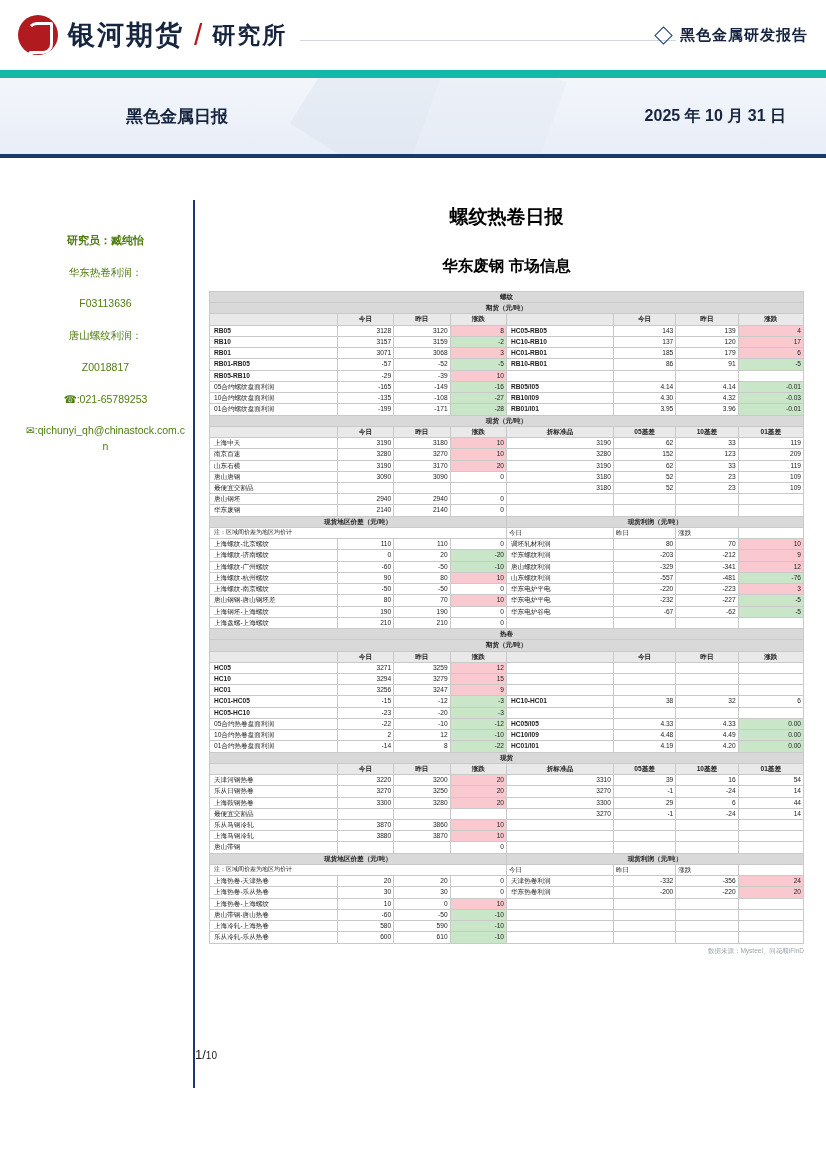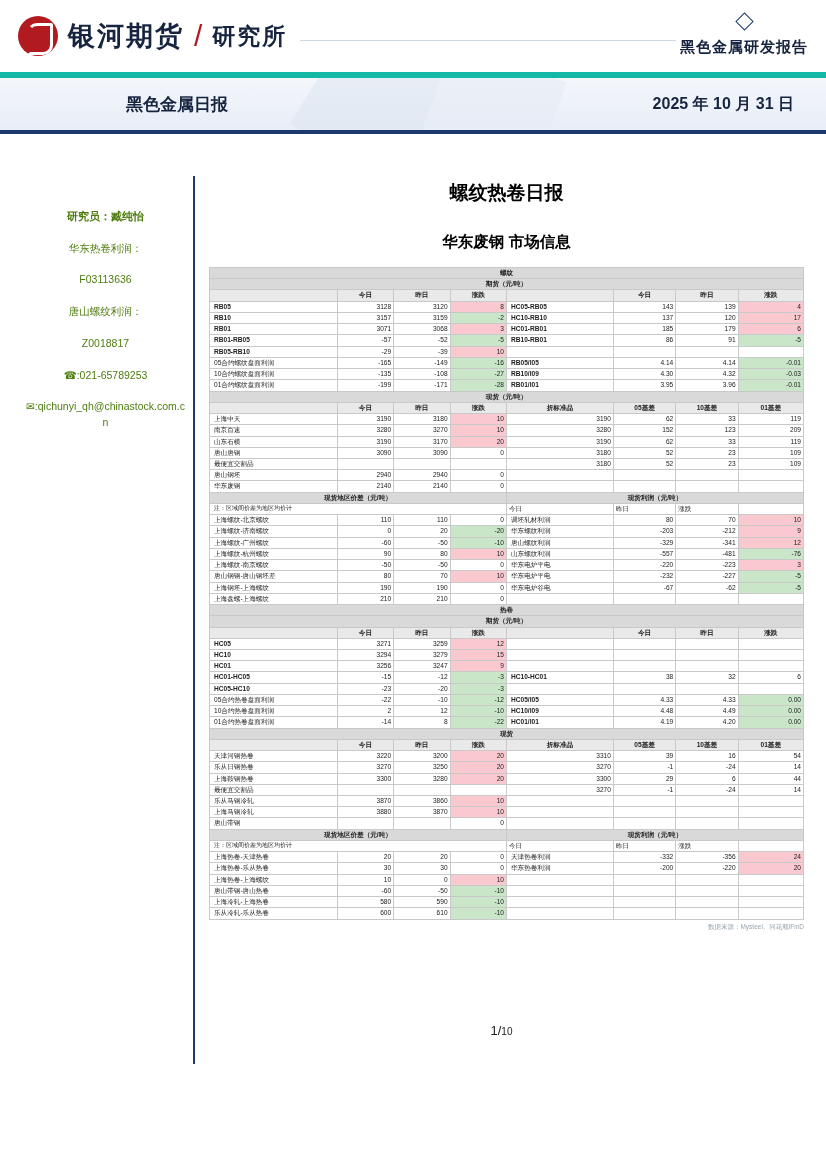--- a/index.html
+++ b/index.html
@@ -11,21 +11,21 @@
     font-family: "Liberation Sans", sans-serif;
     color: #1a1a1a;
     position: relative;
     overflow: hidden;
   }
 
   
   .hdr {
     position: relative;
     height: 78px;
-    border-bottom: 6px solid #14b8a6;
+    border-bottom: 8px solid #14b8a6;
     display: flex;
     align-items: center;
     padding: 0 18px;
   }
   .logo-mark {
     width: 40px; height: 40px; border-radius: 50%;
     background: #b11a1f;
     position: relative;
     margin-right: 10px;
     flex: none;
@@ -43,42 +43,42 @@
     color: #16243f;
   }
   .logo-slash {
     font-size: 30px; color: #b11a1f; margin: 0 10px; font-weight: 300;
   }
   .logo-sub {
     font-size: 23px; font-weight: bold; color: #16243f; letter-spacing: 2px;
   }
   .hdr-right {
     margin-left: auto;
-    display: flex; align-items: center; gap: 10px; flex-direction: column;
+    display: flex; align-items: center; gap: 10px;
   }
   .diamond {
     width: 13px; height: 13px; border: 1.5px solid #1b3a6b;
     transform: rotate(45deg);
   }
   .hdr-right-label {
     font-size: 15px; font-weight: bold; color: #16243f; letter-spacing: 1px;
   }
   .hdr-line {
     position:absolute; left: 300px; right: 150px; top: 40px;
     height: 1px; background: #cfd6e4;
   }
 
   
   .band {
     position: relative;
-    height: 56px;
+    height: 80px;
     background: linear-gradient(180deg,#f3f6fb 0%, #e8eef7 100%);
     border-bottom: 4px solid #1b3a6b;
     display: flex; align-items: center;
-    padding: 0 32px 0 126px;
+    padding: 0 40px 0 126px;
     overflow: hidden;
   }
   .band .deco { position:absolute; top:0; bottom:0; left: 300px; width: 260px; opacity:.5;}
   .band .deco:before, .band .deco:after {
     content:""; position:absolute; background: #dde5f0;
   }
   .band .deco:before{ width: 160px; height: 160px; transform: rotate(32deg); left: 20px; top:-60px;}
   .band .deco:after{ width: 120px; height: 120px; transform: rotate(20deg); left: 130px; top:-20px; background:#e6ecf5;}
   .band-title {
     font-size: 17px; font-weight: bold; color: #16243f; z-index: 2;
@@ -137,21 +137,21 @@
   .blue { color:#1b3a6b; font-weight:bold; }
   .hdrow td { background:#d9d9d9; font-weight:bold; text-align:center; }
   .subhdr td { background:#e9e9e9; font-weight:bold; text-align:center; }
   .pink { background:#f9c9cf; }
   .green { background:#c9e6c9; }
   .notecell { font-size:6px; color:#333; }
   .src {
     text-align:right; font-size:6.5px; color:#9aa4b0; padding-top:3px;
   }
   .pager {
-    position:absolute; bottom: 26px; left:0; right:0; text-align:center;
+    position:absolute; bottom: 26px; left:0; right:0; text-align:left;
     font-size: 13px; color:#222;
   }
   .pager span.small { font-size: 10px; }
 </style>
 </head>
 <body>
 
 <div class="hdr">
   <div class="logo-mark"></div>
   <div class="logo-text">银河期货</div>

